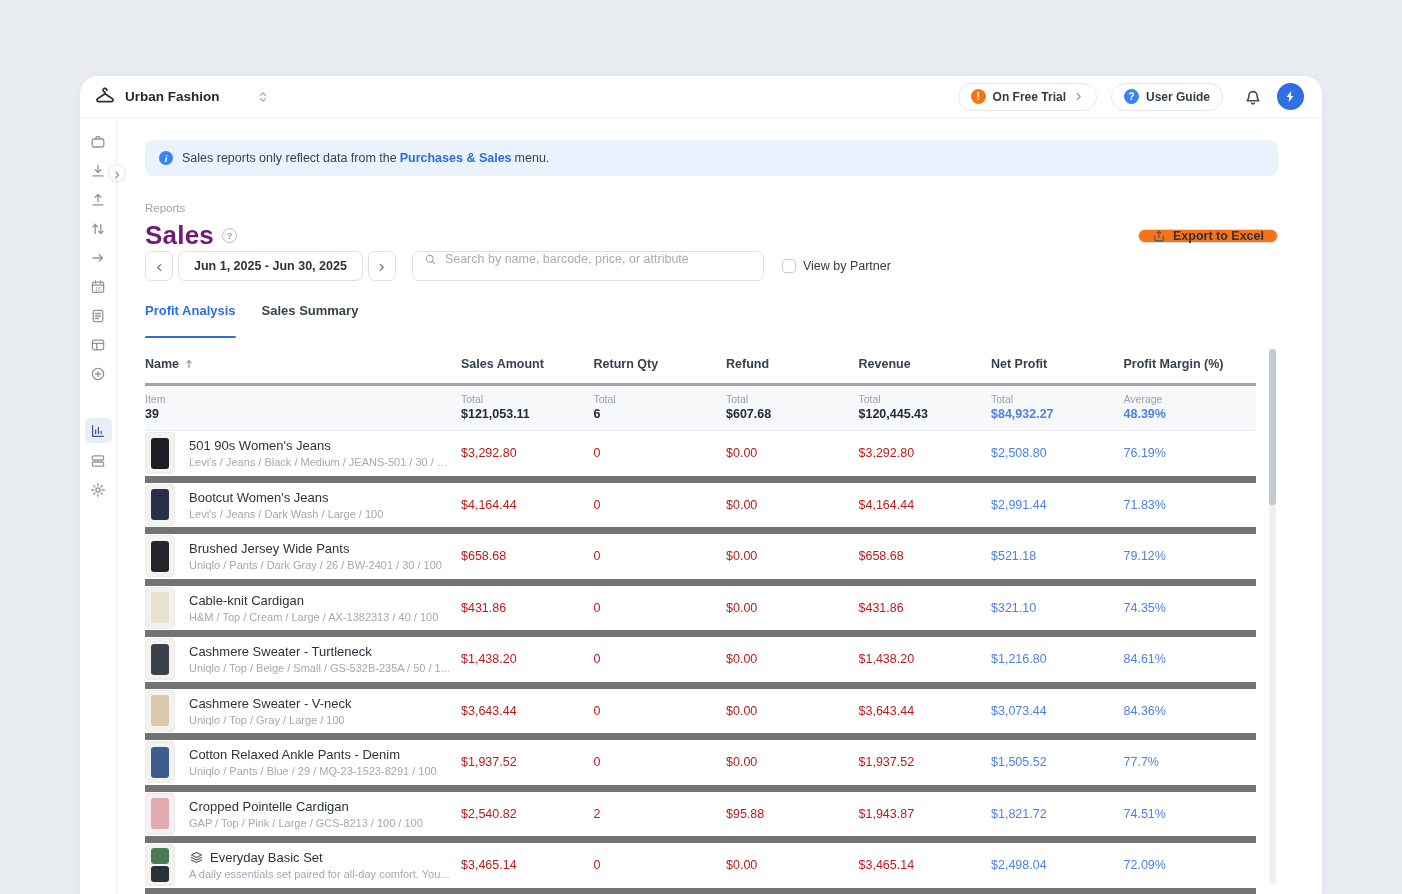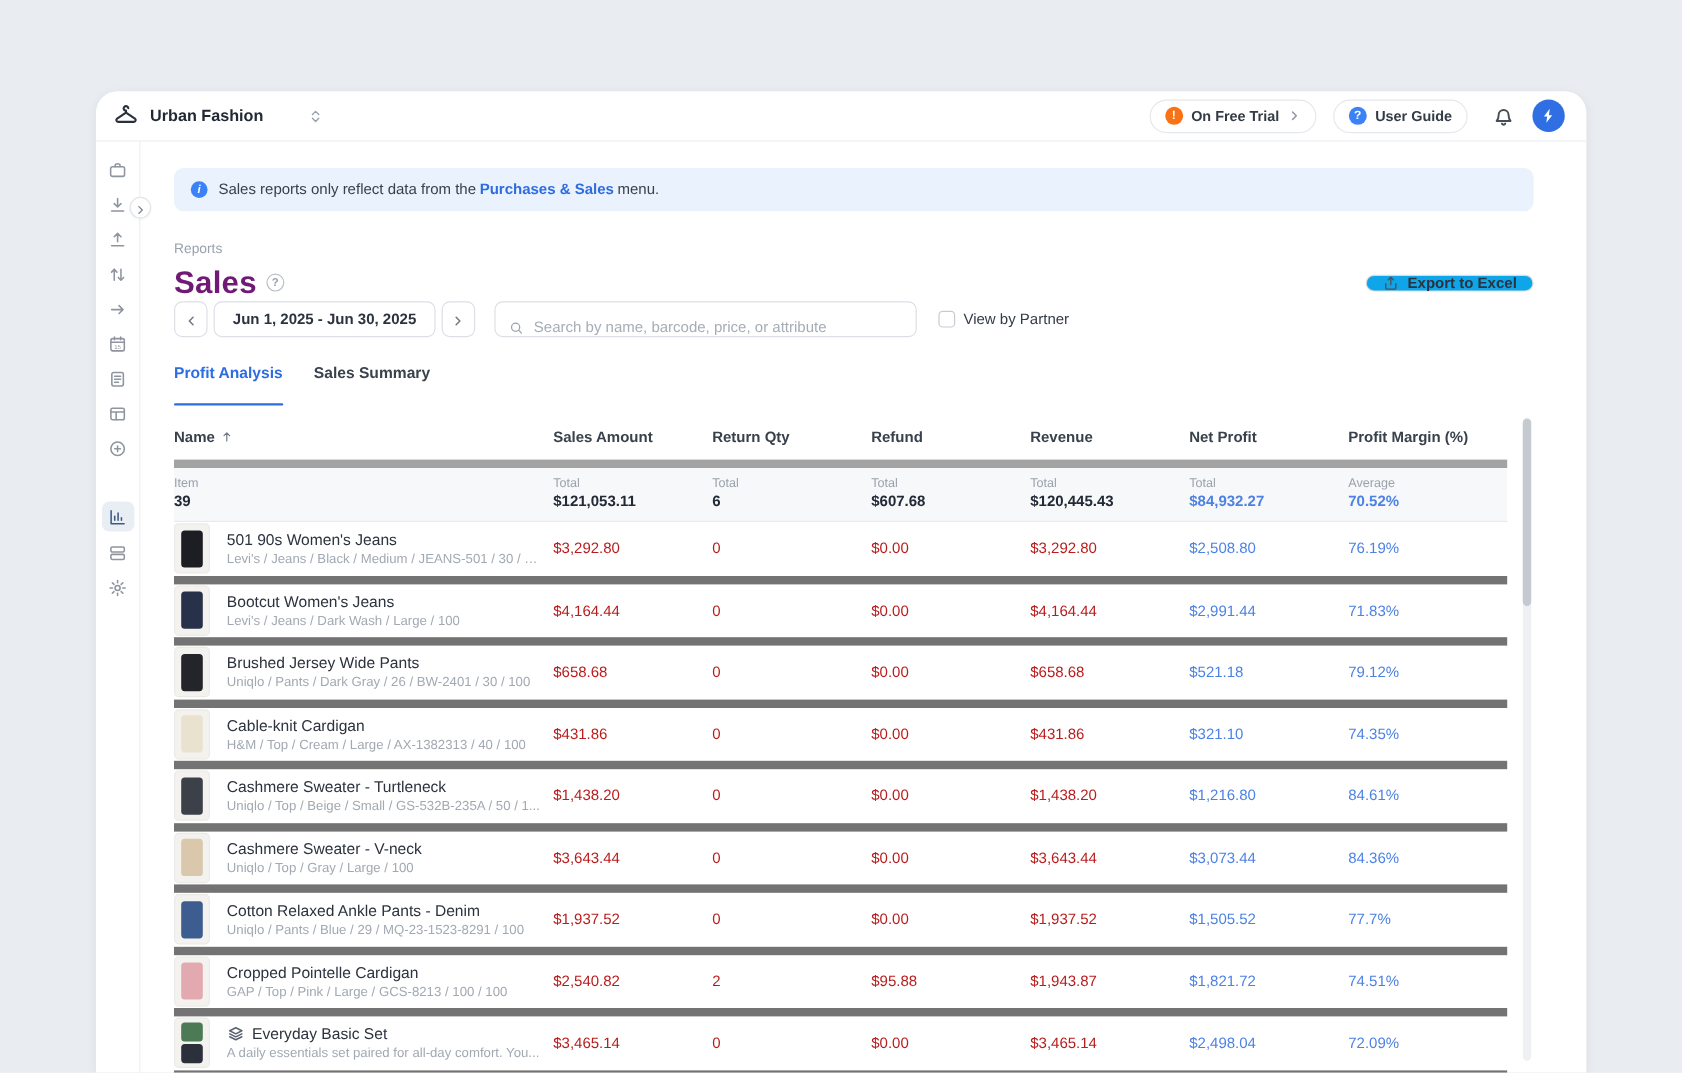--- a/index.html
+++ b/index.html
@@ -31,39 +31,39 @@
   .expand .ic{width:10px;height:10px;display:block}
   .content{flex:1;padding:22px 44px 0 28px;position:relative;overflow:hidden}
   .banner{height:36px;background:#e9f2fd;border-radius:8px;display:flex;align-items:center;gap:9px;padding:0 14px;font-size:12.5px;color:#39414d}
   .info-dot{width:14px;height:14px;border-radius:50%;background:#3b82f6;color:#fff;font-size:9.5px;font-weight:700;display:flex;align-items:center;justify-content:center;font-style:italic;flex:none}
   .banner .lnk{color:#2e6de0;font-weight:600;text-decoration:none;margin:0 3px}
   .breadcrumb{margin-top:26px;font-size:11.5px;color:#9aa2ad}
   .title-row{margin-top:6px;display:flex;align-items:center;justify-content:space-between}
   .title-left{display:flex;align-items:center;gap:8px}
   h1{font-size:26px;font-weight:700;color:#701a75;letter-spacing:.2px}
   .help{width:15px;height:15px;border-radius:50%;border:1.3px solid #b9c0c9;color:#98a0ab;font-size:9.5px;font-weight:700;display:flex;align-items:center;justify-content:center;background:#fff;padding:0}
-  .export-btn{display:flex;align-items:center;gap:7px;height:14px;padding:0 13px;border:1px solid #d8dce2;border-radius:7px;font-size:12.5px;font-weight:600;color:#2c333e;background:#0ea5e9}
+  .export-btn{display:flex;align-items:center;gap:7px;height:14px;padding:0 13px;border:1px solid #d8dce2;border-radius:7px;font-size:12.5px;font-weight:600;color:#2c333e;background:#f97316}
   .export-btn .ic{width:14px;height:14px;color:#4a525e;display:block}
   .filter-row{margin-top:0;display:flex;align-items:center}
   .nav-btn{width:28px;height:30px;border:1px solid #dcdfe5;border-radius:7px;display:flex;align-items:center;justify-content:center;color:#6f7782;background:#fff;padding:0}
   .nav-btn .ic{width:11px;height:11px;display:block}
   .date-box{height:30px;border:1px solid #dcdfe5;border-radius:7px;display:flex;align-items:center;padding:0 15px;font-size:12.5px;font-weight:600;color:#2c333e;margin:0 5px;background:#fff}
-  .search-box{margin-left:16px;width:352px;height:30px;border:1px solid #dcdfe5;border-radius:7px;display:flex;align-items:flex-end;gap:8px;padding:0 11px;background:#fff}
+  .search-box{margin-left:16px;width:352px;height:30px;border:1px solid #dcdfe5;border-radius:7px;display:flex;align-items:flex-start;gap:8px;padding:0 11px;background:#fff}
   .search-box .ic{width:13px;height:13px;color:#9aa2ad;flex:none;display:block}
   .search-box input{border:none;outline:none;flex:1;font-size:12.5px;font-family:inherit;color:#2c333e;background:transparent}
   .search-box input::placeholder{color:#a6adb6}
   .partner{margin-left:18px;display:flex;align-items:center;gap:7px;font-size:12.5px;color:#333b46;cursor:pointer}
   .checkbox{width:14px;height:14px;border:1.4px solid #c6ccd3;border-radius:3.5px;background:#fff;flex:none}
   .tabs{margin-top:22px;display:flex;gap:26px}
   .tab{font-size:13px;font-weight:700;color:#3a424d;padding-bottom:20px;position:relative}
   .tab.active{color:#2e6de0}
   .tab.active::after{content:"";position:absolute;left:0;right:0;bottom:0;height:2px;background:#2e6de0;border-radius:1px}
   .table{margin-top:8px;position:relative;padding-right:22px}
   .grid{display:grid;grid-template-columns:316px repeat(6,1fr);align-items:center}
-  .thead{padding:11px 0 12px;border-bottom:7px solid #a3a3a3}
+  .thead{padding:11px 0 12px;border-bottom:3px solid #a3a3a3}
   .th{font-size:12.5px;font-weight:700;color:#39414c;display:flex;align-items:center;gap:4px}
   .th .ic{width:12px;height:12px;color:#6f7782;display:block}
   .summary{background:#f7f8fa;padding:7px 0 9px;border-bottom:1px solid #e9ebef}
   .sum-label{font-size:10.5px;color:#9aa2ad}
   .sum-value{font-size:12.5px;font-weight:700;color:#222a36;margin-top:2px}
   .sum-value.accent{color:#4d82e4}
   .trow{height:51.5px;border-bottom:7px solid #737373}
   .name-cell{display:flex;align-items:center;gap:14px;padding-right:18px;min-width:0}
   .thumb{width:30px;height:42px;border-radius:4px;background:#f3f2ef;border:1px solid #ebeae6;display:flex;align-items:center;justify-content:center;overflow:hidden;flex:none}
   .garment{width:62%;height:78%;border-radius:3px;display:block}
@@ -295,21 +295,21 @@
             <div>
               <div class="sum-label">Total</div>
               <div class="sum-value">$120,445.43</div>
             </div>
             <div>
               <div class="sum-label">Total</div>
               <div class="sum-value accent">$84,932.27</div>
             </div>
             <div>
               <div class="sum-label">Average</div>
-              <div class="sum-value accent">70.52%</div>
+              <div class="sum-value accent">48.39%</div>
             </div>
           </div>
         <div>
             <div class="grid trow">
               <div class="name-cell">
                 <div class="thumb">
                   <span class="garment" style="background: rgb(28, 30, 36);"></span>
                 </div>
                 <div>
                   <div class="nm">

